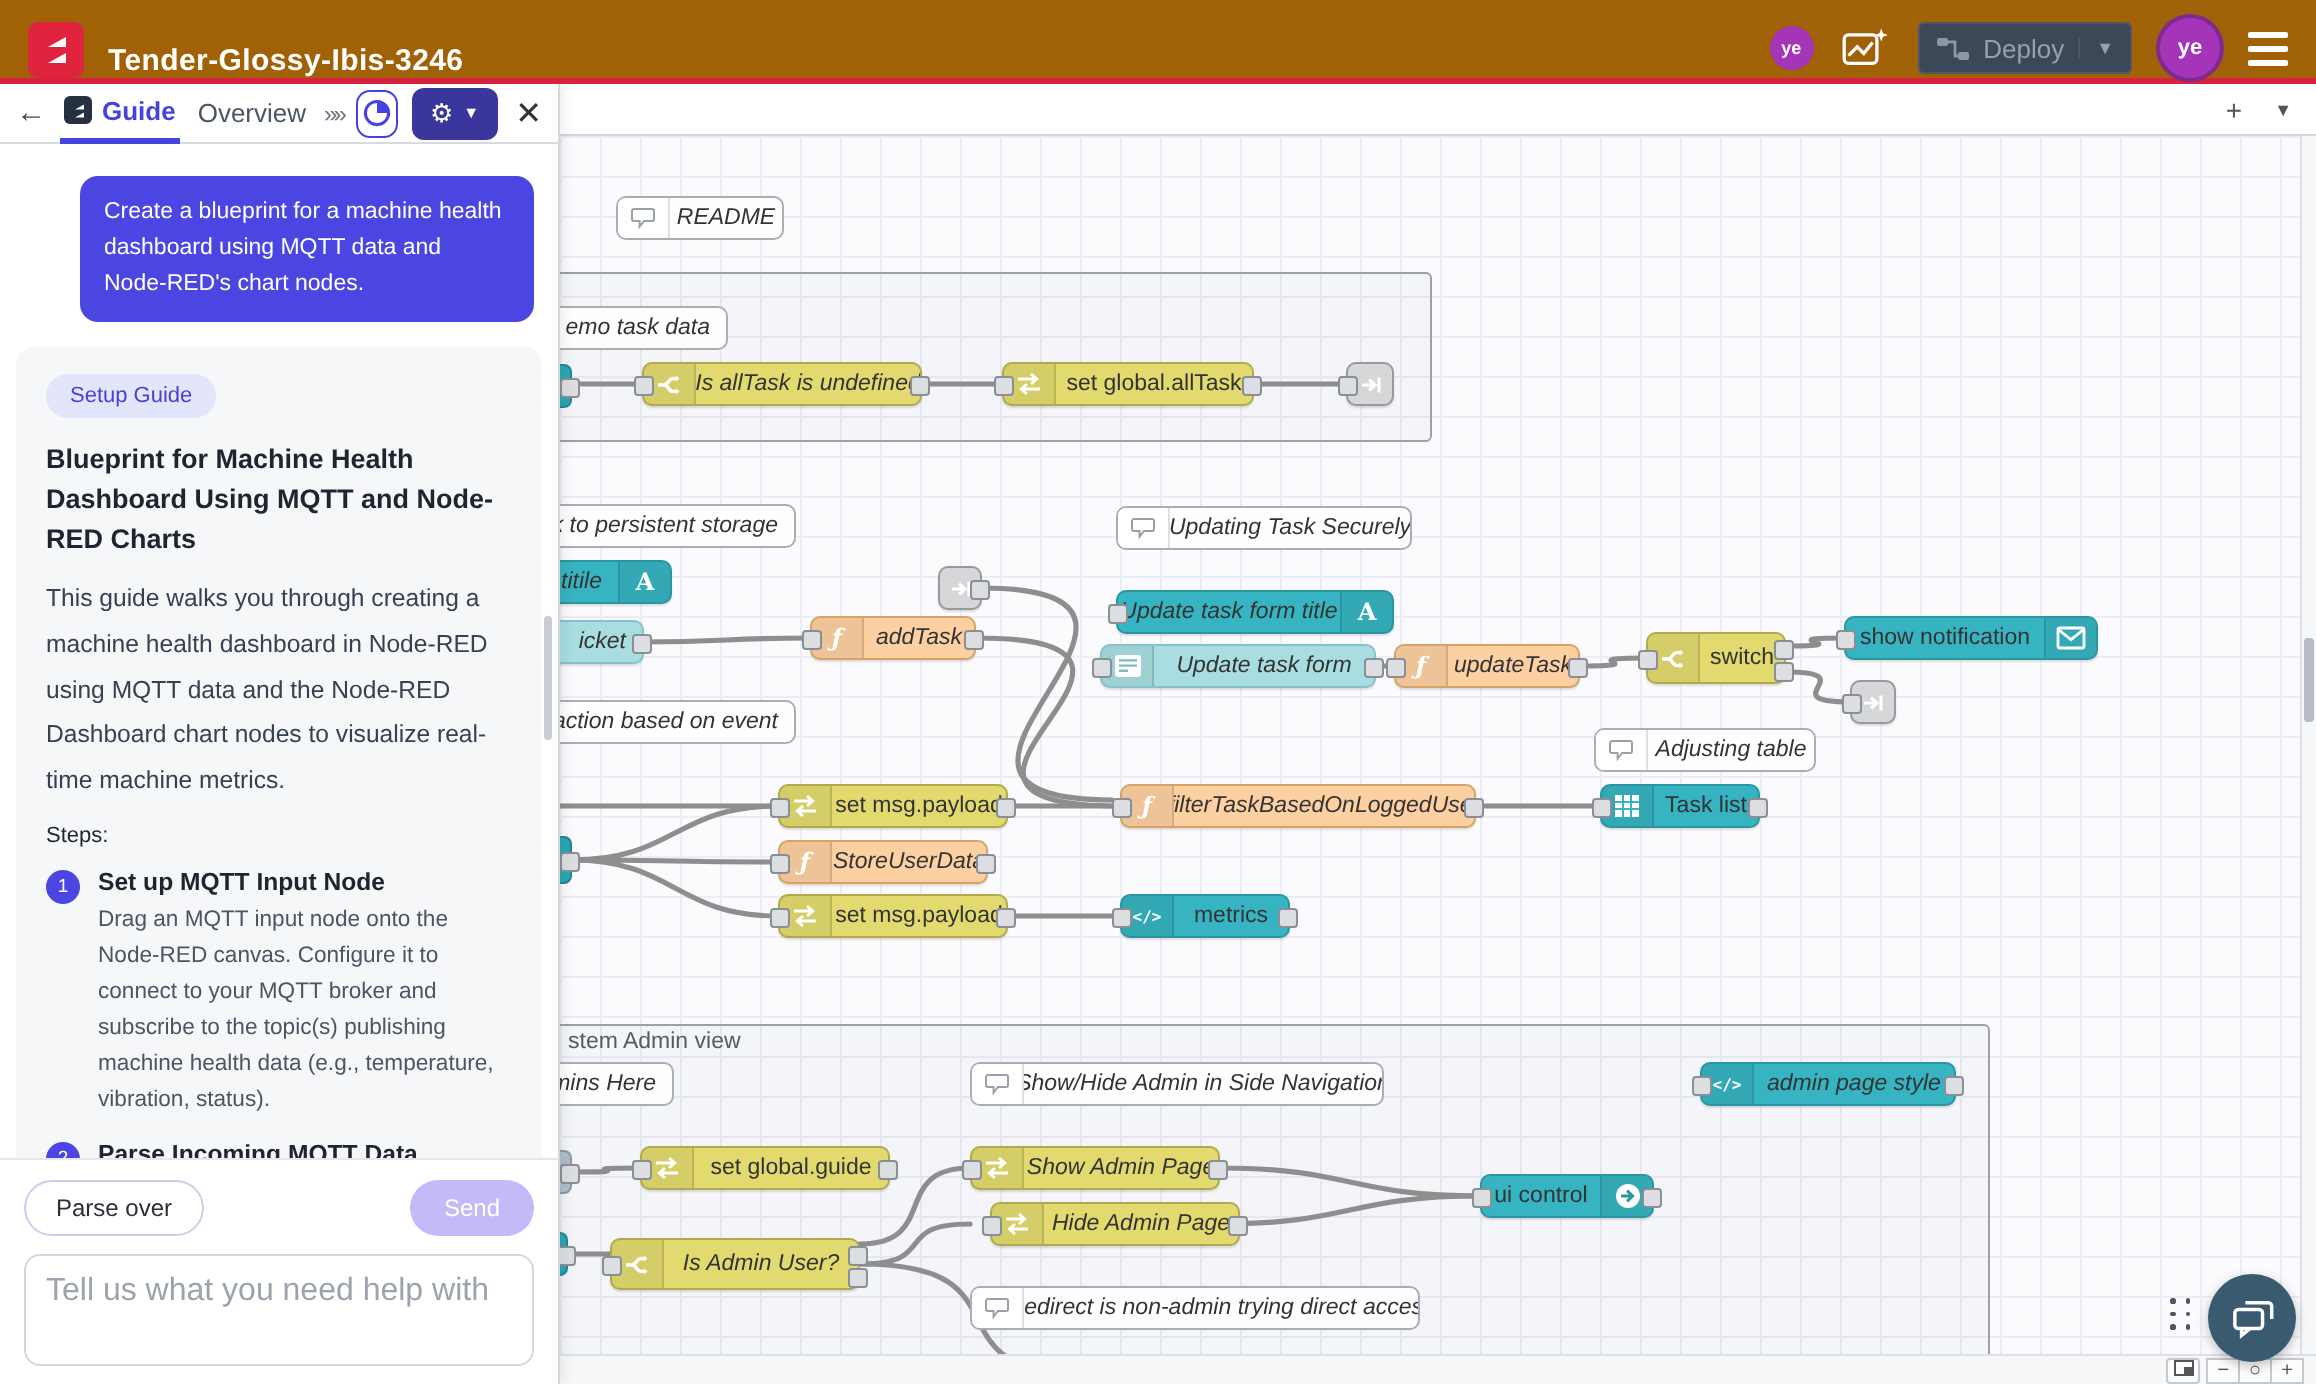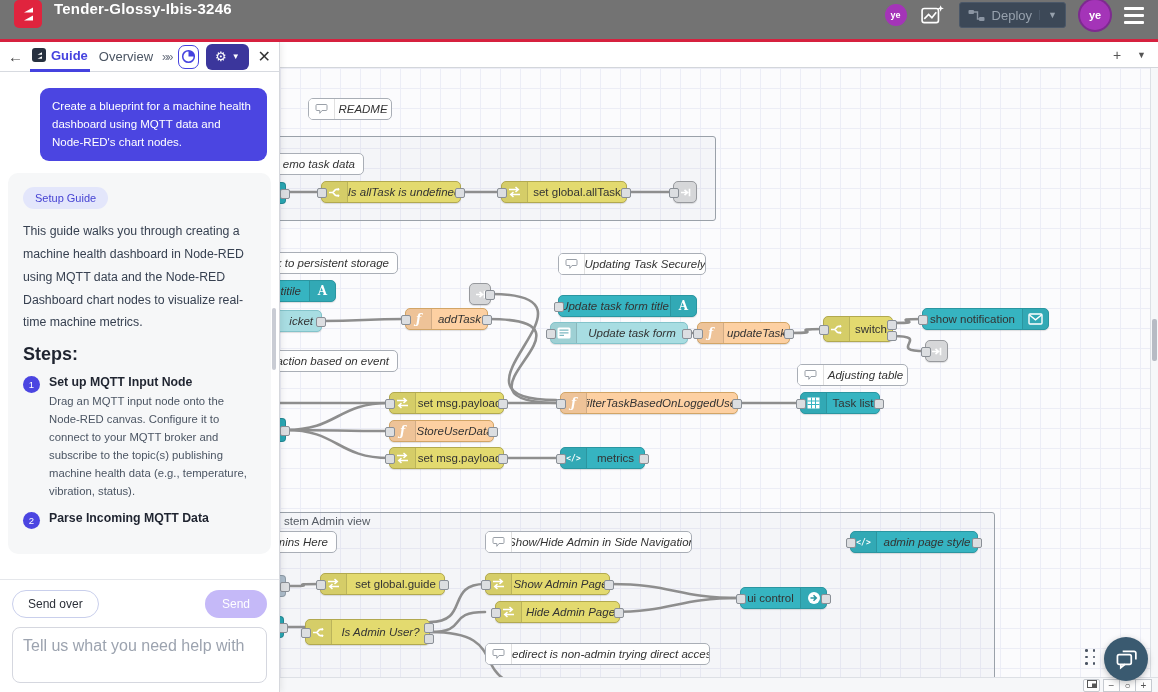--- a/index.html
+++ b/index.html
@@ -1,20 +1,20 @@
 <!DOCTYPE html>
 <html><head>
 <meta charset="utf-8">
 <style>
   *{margin:0;padding:0;box-sizing:border-box}
   html,body{width:1158px;height:692px;overflow:hidden;font-family:"Liberation Sans",sans-serif;background:#fff}
   .app{position:relative;width:1158px;height:692px;overflow:hidden}
 
   
-  .header{position:absolute;left:0;top:0;width:100%;height:42px;background:#737373;border-bottom:3px solid #d6213f;display:flex;align-items:flex-start;padding:0 14px;z-index:50}
+  .header{position:absolute;left:0;top:0;width:100%;height:42px;background:#a16207;border-bottom:3px solid #d6213f;display:flex;align-items:flex-end;padding:0 14px;z-index:50}
   .logo{width:28px;height:28px;border-radius:5px;background:#e0243e;display:flex;align-items:center;justify-content:center;margin-right:12px}
   .app-title{color:#fff;font-size:15px;font-weight:bold;letter-spacing:.2px}
   .header-right{margin-left:auto;display:flex;align-items:center;gap:14px}
   .avatar{border-radius:50%;background:#a434b8;color:#fff;display:flex;align-items:center;justify-content:center;font-weight:bold}
   .avatar.sm{width:22px;height:22px;font-size:9px}
   .avatar.lg{width:30px;height:30px;font-size:11px;box-shadow:0 0 0 2px #7e2a90}
   .deploy-btn{height:26px;background:#3c4857;border:1px solid #4a5768;border-radius:3px;display:flex;align-items:center;padding:0 8px;gap:7px}
   .deploy-btn .lbl{color:#97a1ad;font-size:13px}
   .deploy-btn .caret{color:#97a1ad;font-size:9px;border-left:1px solid #4a5768;padding-left:8px}
   .burger{display:flex;flex-direction:column;gap:4px;cursor:pointer}
@@ -33,21 +33,21 @@
   .gear-btn .g{font-size:13px}
   .gear-btn .caret{font-size:8px}
   .close-x{color:#333;font-size:16px;margin-left:2px}
 
   .chat-scroll{position:absolute;left:0;right:0;top:30px;bottom:112px;overflow:hidden;border-bottom:1px solid #e5e7eb}
   .user-bubble{margin:16px 12px 12px 40px;background:#4b45e1;color:#fff;border-radius:9px;padding:10px 12px;font-size:11.5px;line-height:1.55}
   .guide{margin:0 8px;background:#f6f7f8;border-radius:10px;padding:14px 15px;overflow:hidden}
   .badge{display:inline-block;background:#e3e6fb;color:#4643d3;font-size:11px;padding:5px 12px;border-radius:13px;margin-bottom:11px}
   .guide h2{font-size:13.5px;color:#1f2430;line-height:1.45;margin-bottom:9px}
   .guide .intro{font-size:12.3px;color:#374151;line-height:1.85;margin-bottom:10px}
-  .steps-label{font-size:18px;font-weight:bold;color:#1f2430;margin-bottom:10px}
+  .steps-label{font-size:11px;font-weight:normal;color:#1f2430;margin-bottom:10px}
   .step{display:flex;gap:9px;margin-bottom:11px}
   .step-num{flex:none;width:17px;height:17px;border-radius:50%;background:#4b45e1;color:#fff;font-size:9.5px;display:flex;align-items:center;justify-content:center;margin-top:1px}
   .step-title{font-size:12.3px;font-weight:bold;color:#1f2430;margin-bottom:3px}
   .step-desc{font-size:11.3px;color:#4b5563;line-height:1.6}
   .panel-scrollthumb{position:absolute;right:3px;top:266px;width:4px;height:62px;background:#c9ccd4;border-radius:2px}
 
   .panel-footer{position:absolute;left:0;right:0;bottom:0;height:112px;background:#fff;padding:10px 12px}
   .footer-row{display:flex;align-items:center;margin-bottom:9px}
   .startover-btn{border:1px solid #c9cfec;background:#fff;border-radius:16px;padding:6px 15px;font-size:12px;color:#2b2f38}
   .send-btn{margin-left:auto;background:#c5b9f8;color:#fff;border:none;border-radius:16px;padding:7px 17px;font-size:12px}
@@ -511,20 +511,21 @@
           <span class="g">⚙</span>
           <span class="caret">▼</span>
         </span>
       <span class="close-x">✕</span>
     </div>
 
     <div class="chat-scroll">
       <div class="user-bubble">Create a blueprint for a machine health dashboard using MQTT data and Node-RED's chart nodes.</div>
       <div class="guide">
         <span class="badge">Setup Guide</span>
+        <h2>Blueprint for Machine Health Dashboard Using MQTT and Node-RED Charts</h2>
         <div class="intro">This guide walks you through creating a machine health dashboard in Node-RED using MQTT data and the Node-RED Dashboard chart nodes to visualize real-time machine metrics.</div>
         <div class="steps-label">Steps:</div>
         <div class="step">
           <span class="step-num">1</span>
           <div>
               <div class="step-title">Set up MQTT Input Node</div>
           <div class="step-desc">Drag an MQTT input node onto the Node-RED canvas. Configure it to connect to your MQTT broker and subscribe to the topic(s) publishing machine health data (e.g., temperature, vibration, status).</div>
             </div>
         </div>
         <div class="step">
@@ -534,21 +535,21 @@
           </div>
         </div>
         
         
       </div>
     </div>
     <div class="panel-scrollthumb"></div>
 
     <div class="panel-footer">
       <div class="footer-row">
-        <button class="startover-btn">Send over</button>
+        <button class="startover-btn">Parse over</button>
         <button class="send-btn">Send</button>
       </div>
       <textarea class="help-input" placeholder="Tell us what you need help with" style=""></textarea>
     </div>
   </div>
 
   <div class="drag-dots">
       <i></i>
       <i></i>
       <i></i>

